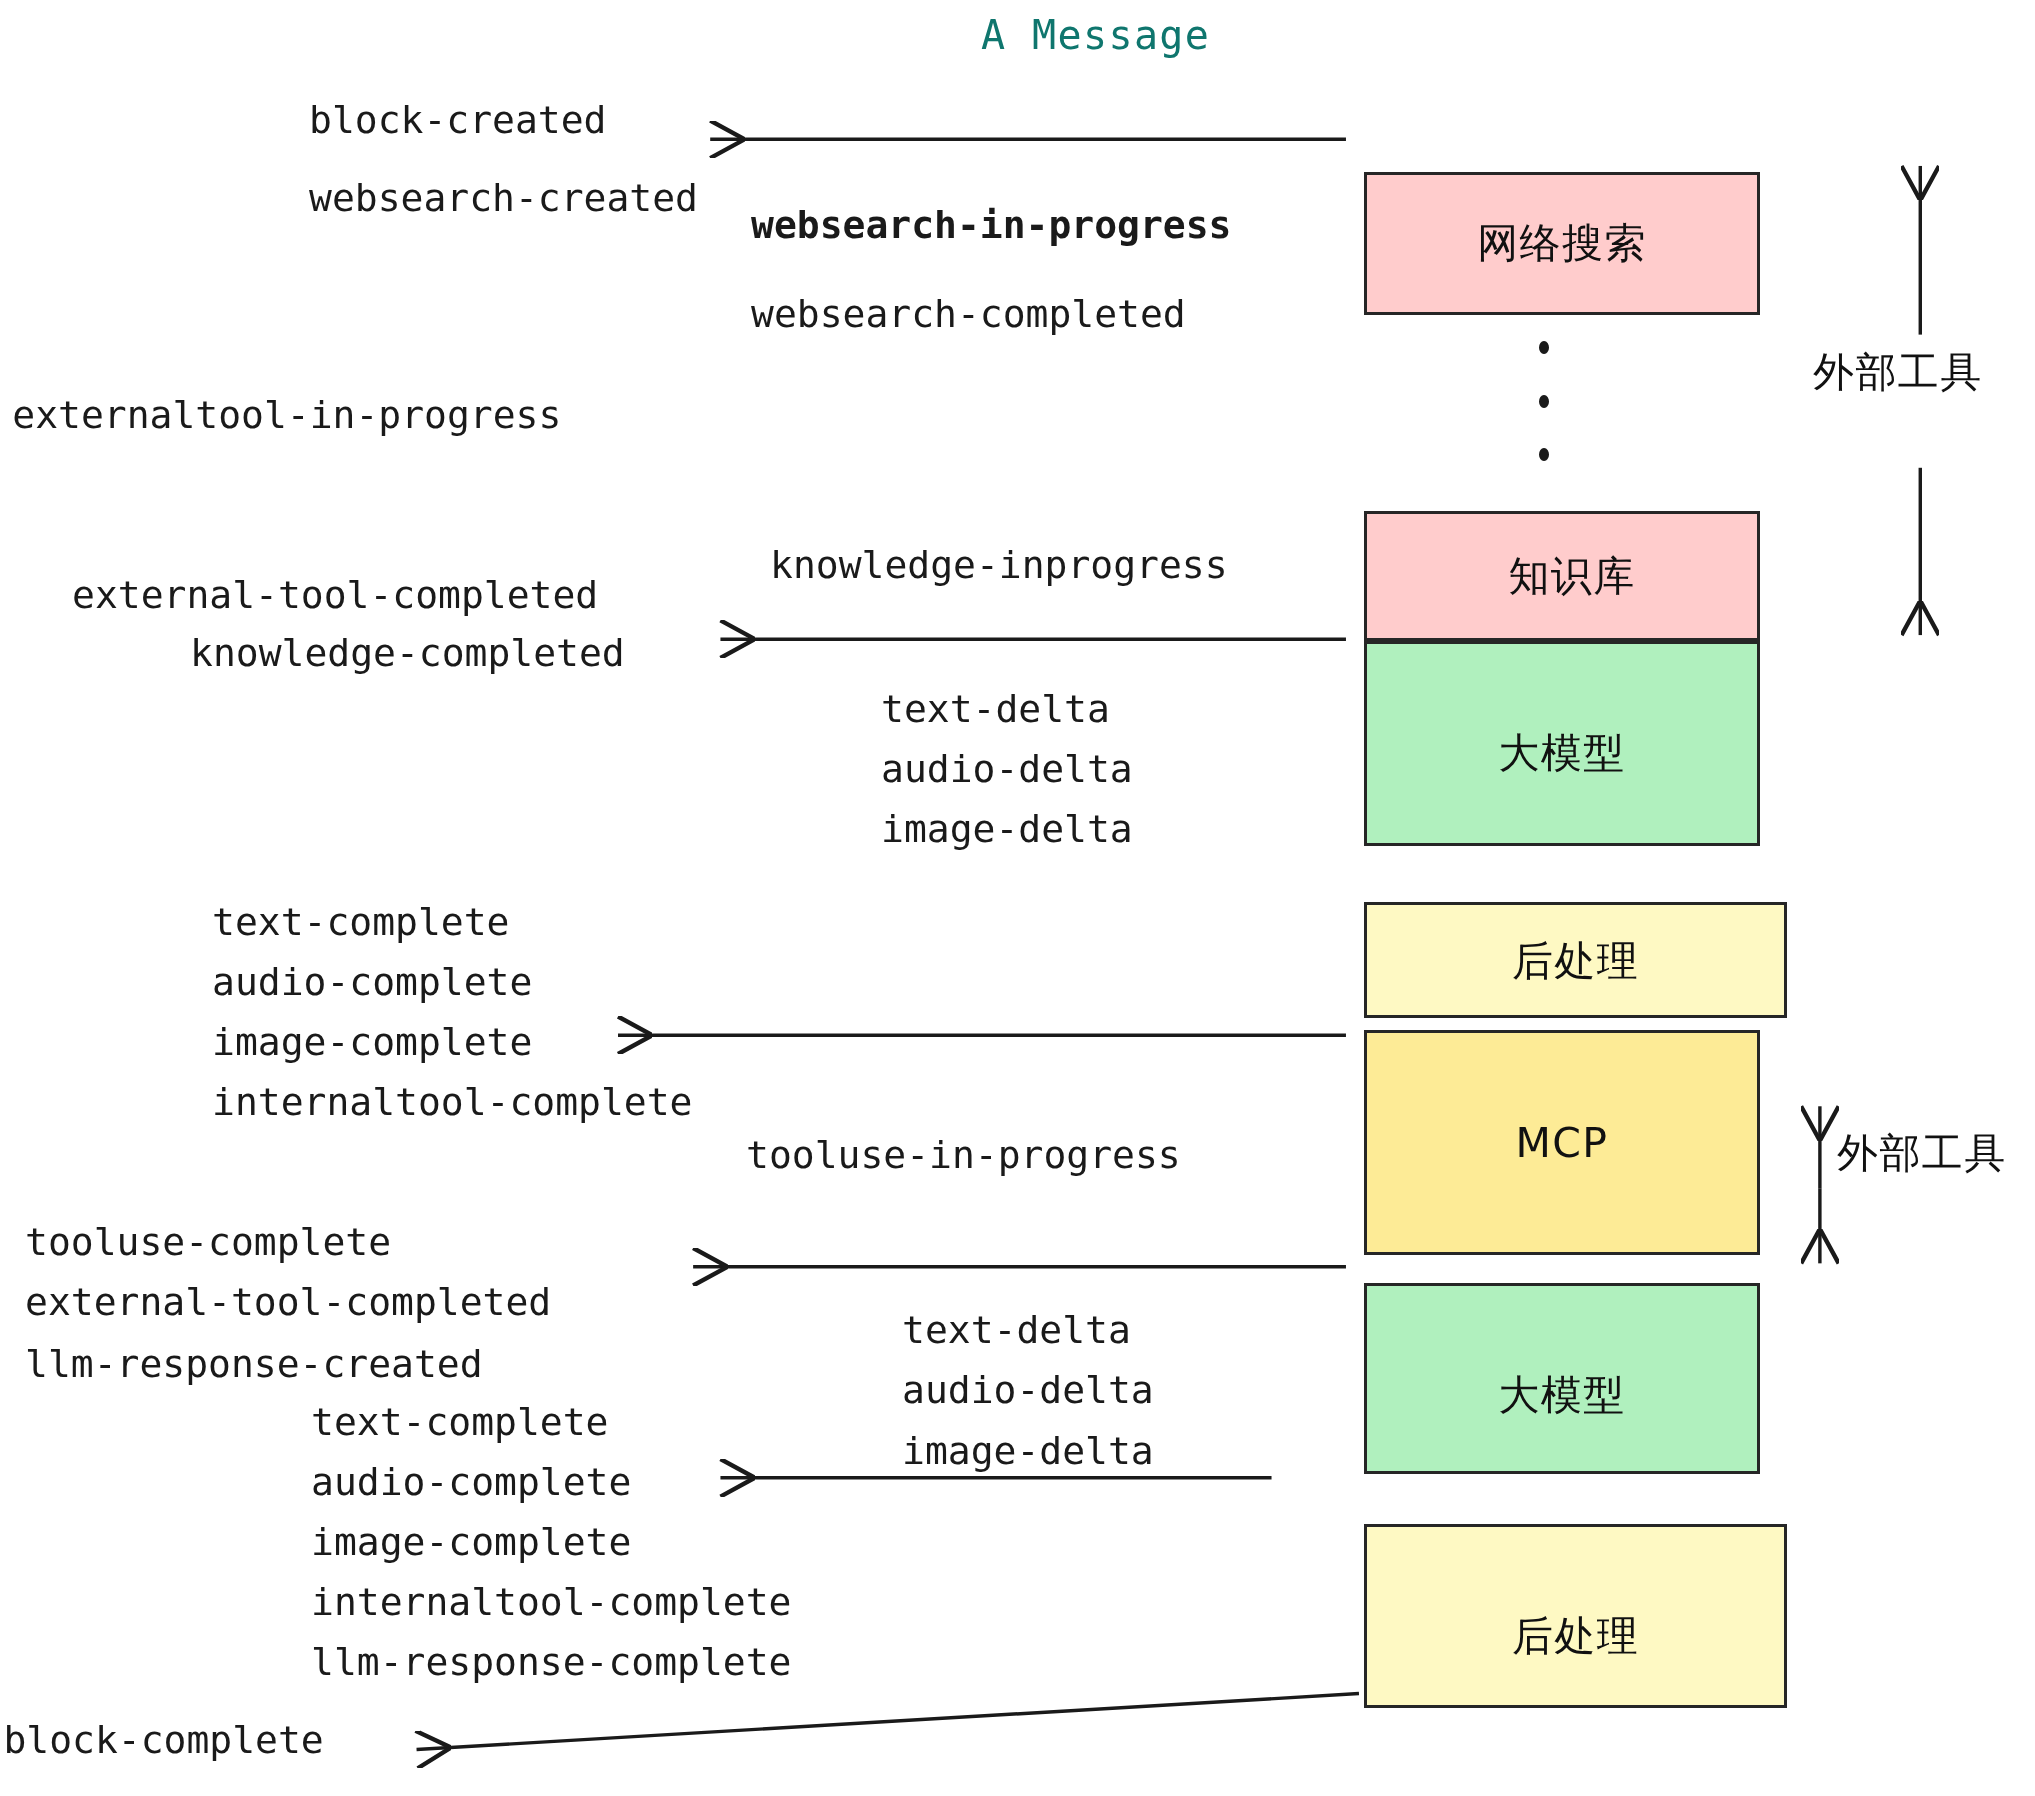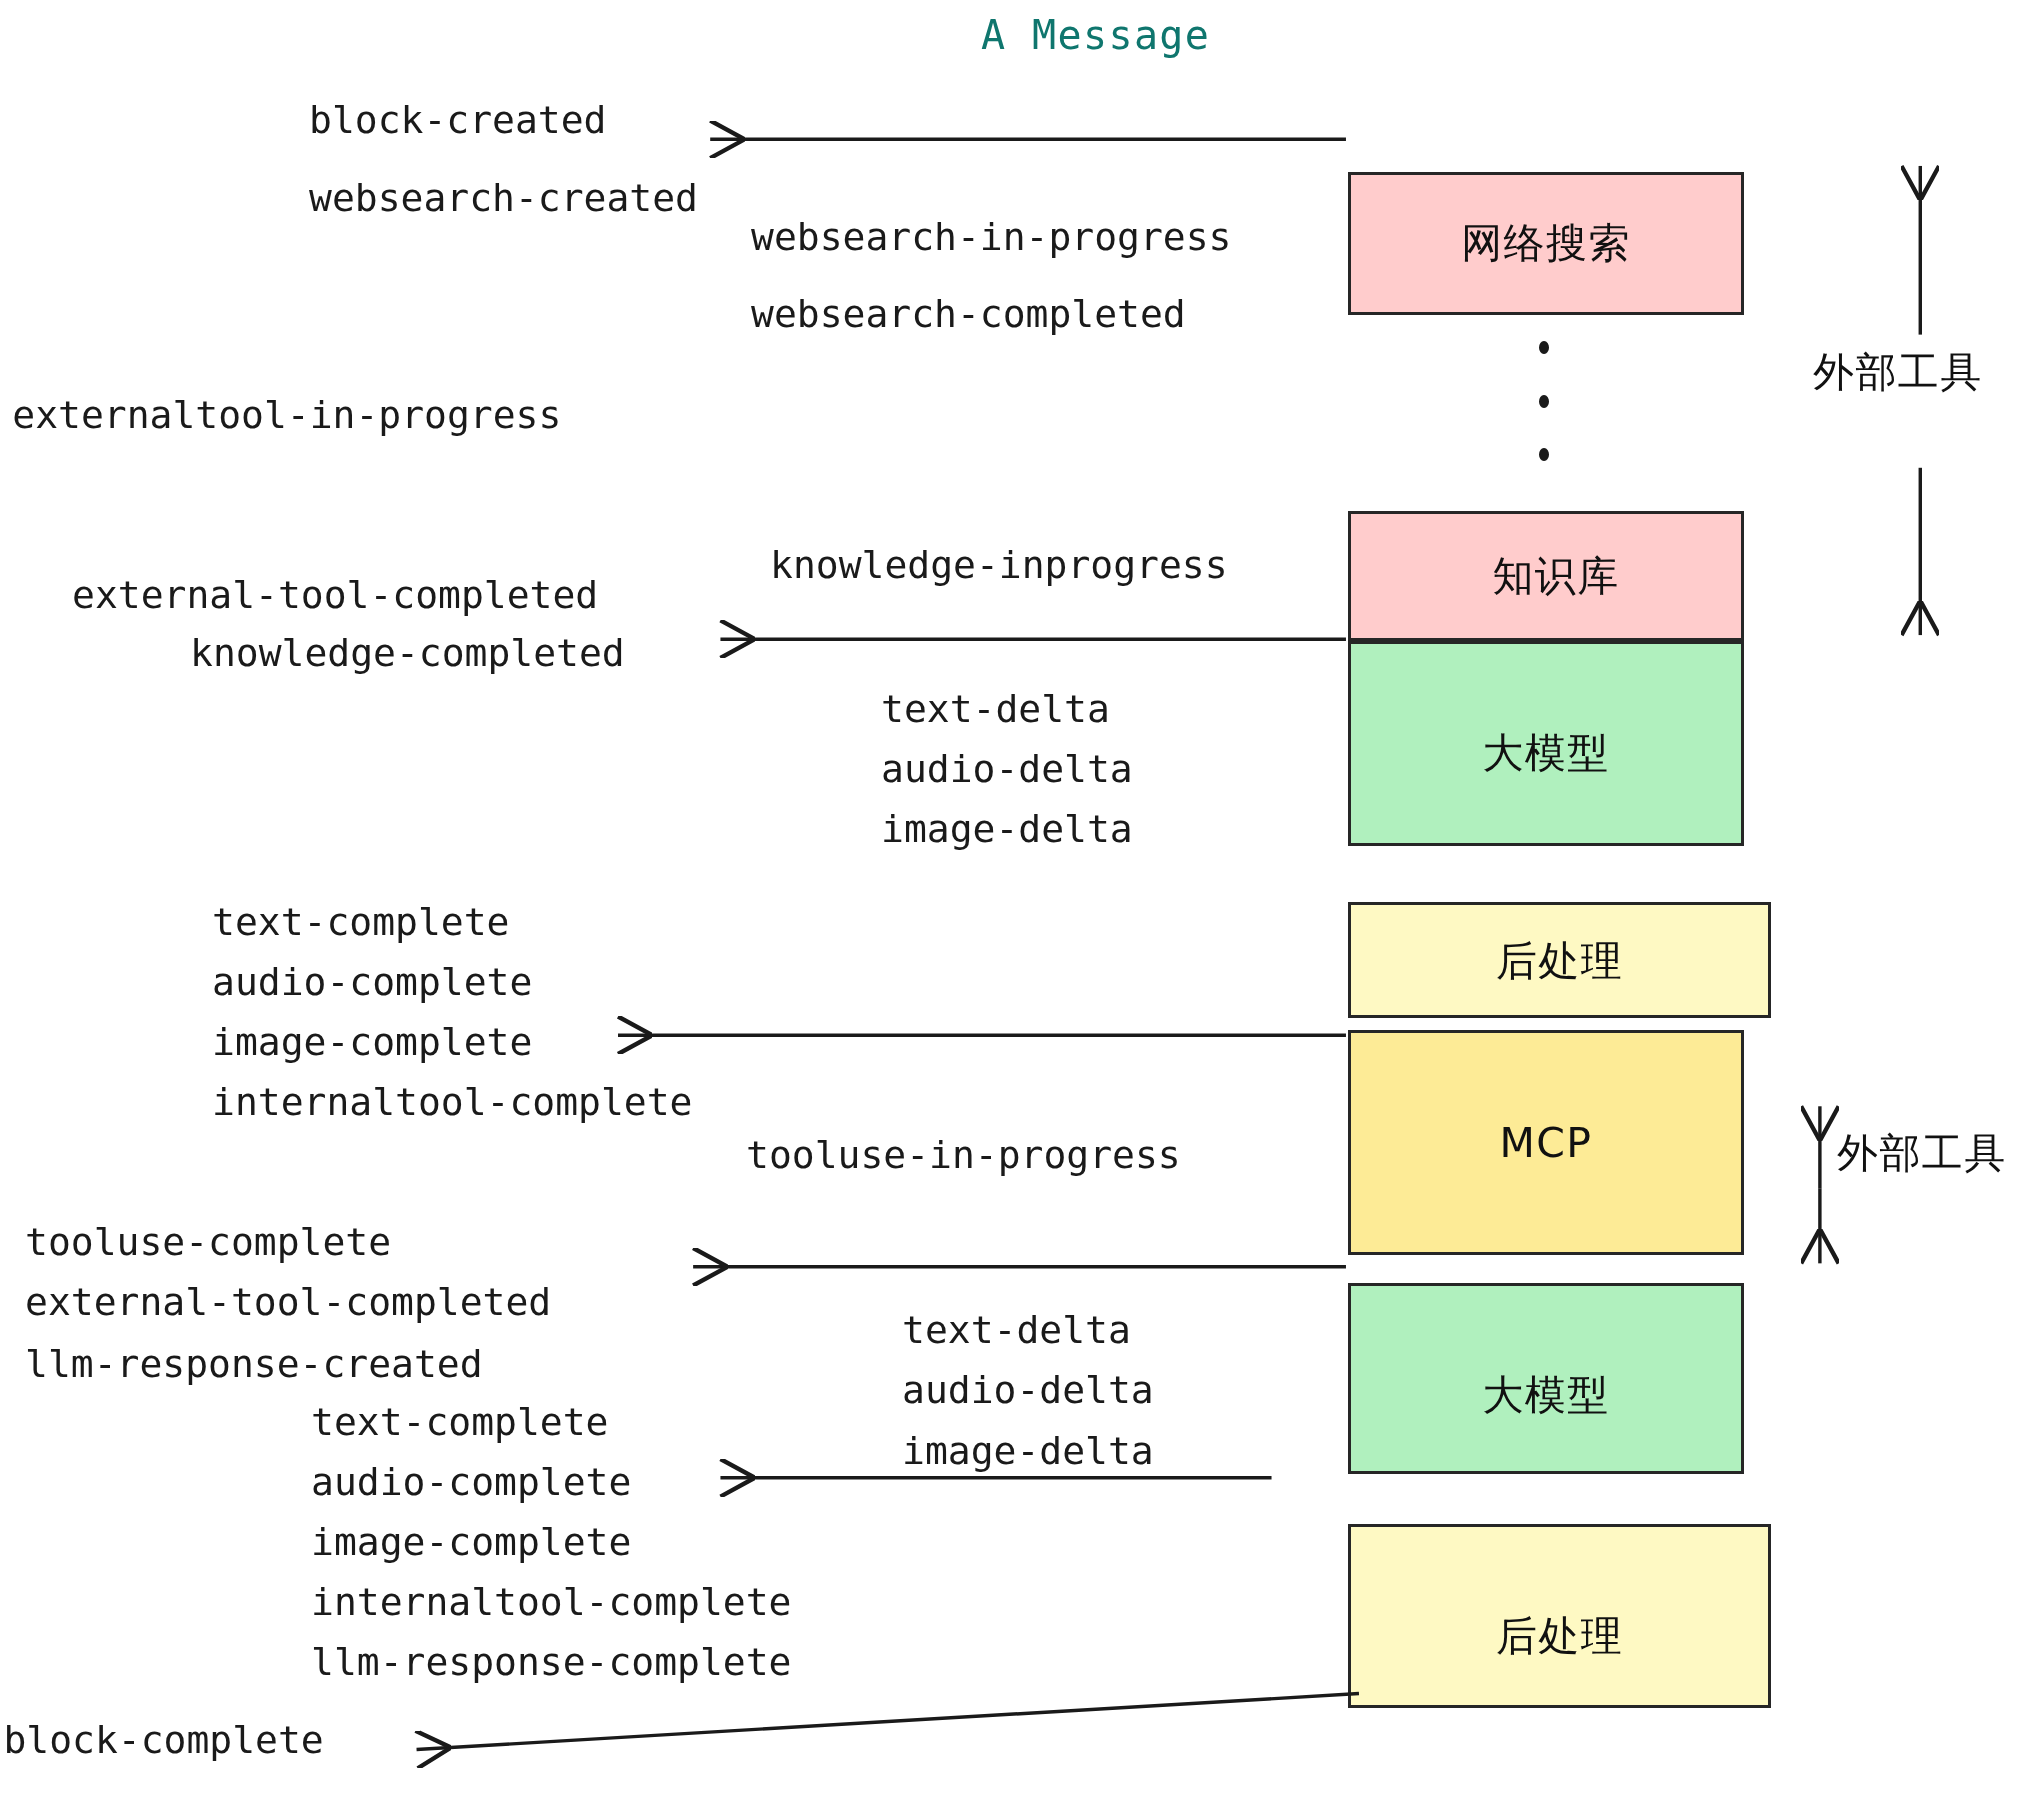--- a/index.html
+++ b/index.html
@@ -39,20 +39,21 @@
   }
 
   
   .box {
     position: absolute;
     box-sizing: border-box;
     border: 3.4px solid #262626;
     display: flex;
     justify-content: center;
     background: #ffffff;
+    margin-left: 16px;
   }
   .box .box-label {
     font-family: "DejaVu Sans", "Liberation Sans", sans-serif;
     font-size: 41px;
     letter-spacing: 1.4px;
     color: #111111;
     white-space: nowrap;
   }
   .box.pink   { background: #ffcccc; }
   .box.green  { background: #b0f0be; }
@@ -145,21 +146,21 @@
       <span></span>
   </div>
 
   <div class="side-label" style="left:1813px; top:345px;">外部工具</div>
 
   <div class="side-label" style="left:1837px; top:1126px;">外部工具</div>
 
   <div class="evt" style="left:309px; top:101px;">block-created</div>
   <div class="evt" style="left:309px; top:163px;margin-top:16px;">websearch-created</div>
 
-  <div class="evt" style="left:751px; top:218px;">websearch-in-progress</div>
+  <div class="evt" style="left:751px; top:206px;font-weight:bold;">websearch-in-progress</div>
   <div class="evt" style="left:751px; top:295px;">websearch-completed</div>
 
   <div class="evt" style="left:12.3px; top:396px;">externaltool-in-progress</div>
 
   <div class="evt" style="left:770px; top:546px;">knowledge-inprogress</div>
   <div class="evt" style="left:72px; top:576px;">external-tool-completed</div>
   <div class="evt" style="left:190px; top:634px;">knowledge-completed</div>
 
   <div class="evt" style="left:881px; top:690px;">text-delta</div>
   <div class="evt" style="left:881px; top:750px;">audio-delta</div>

